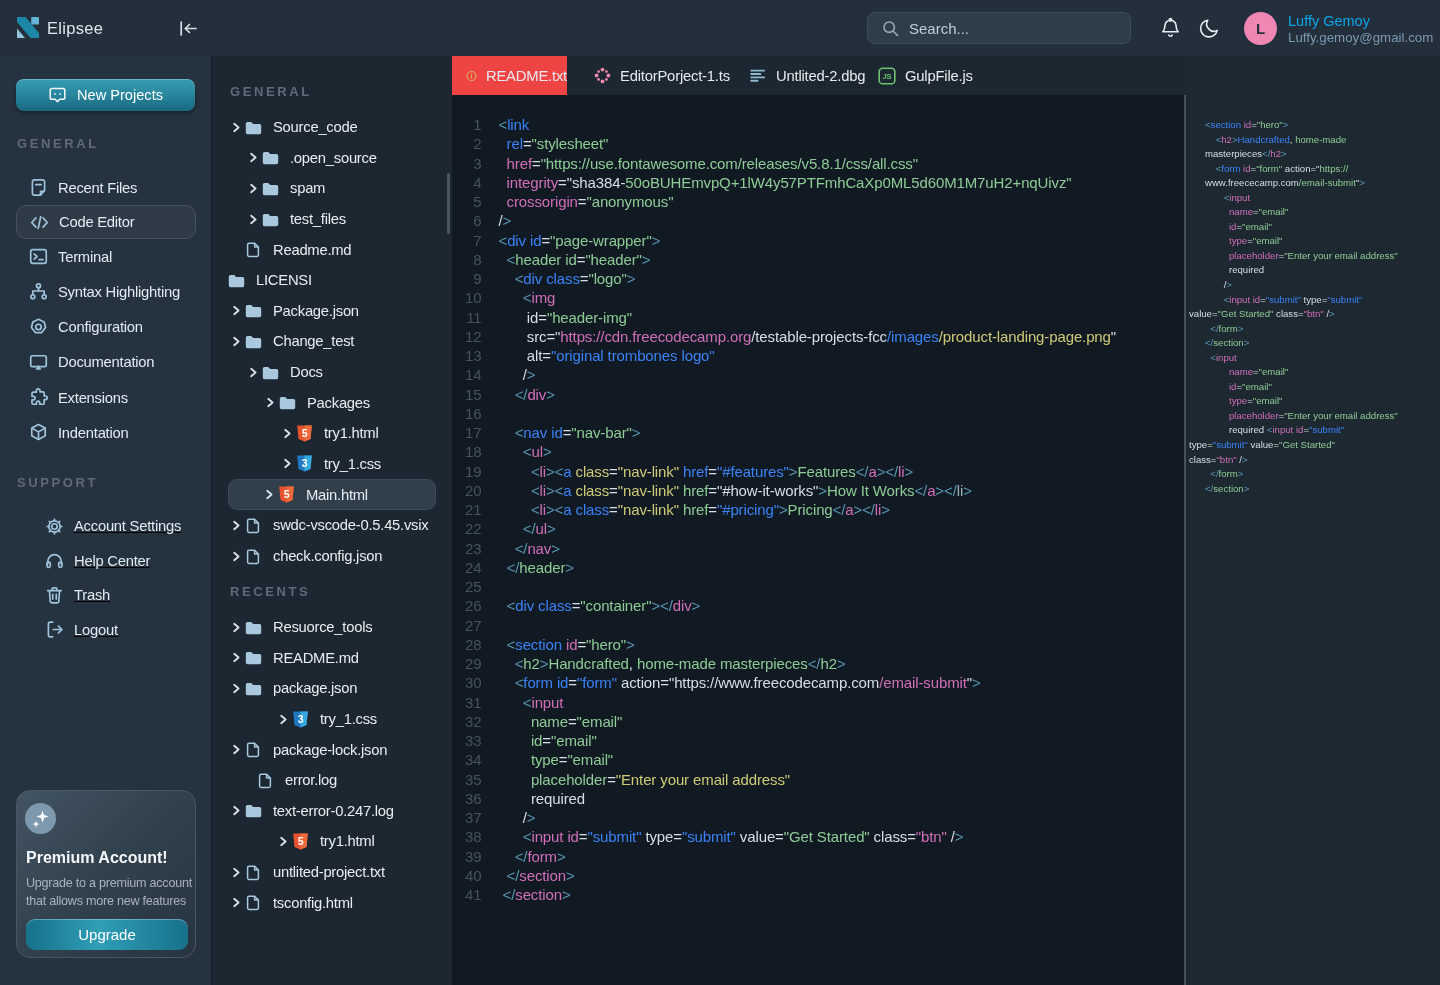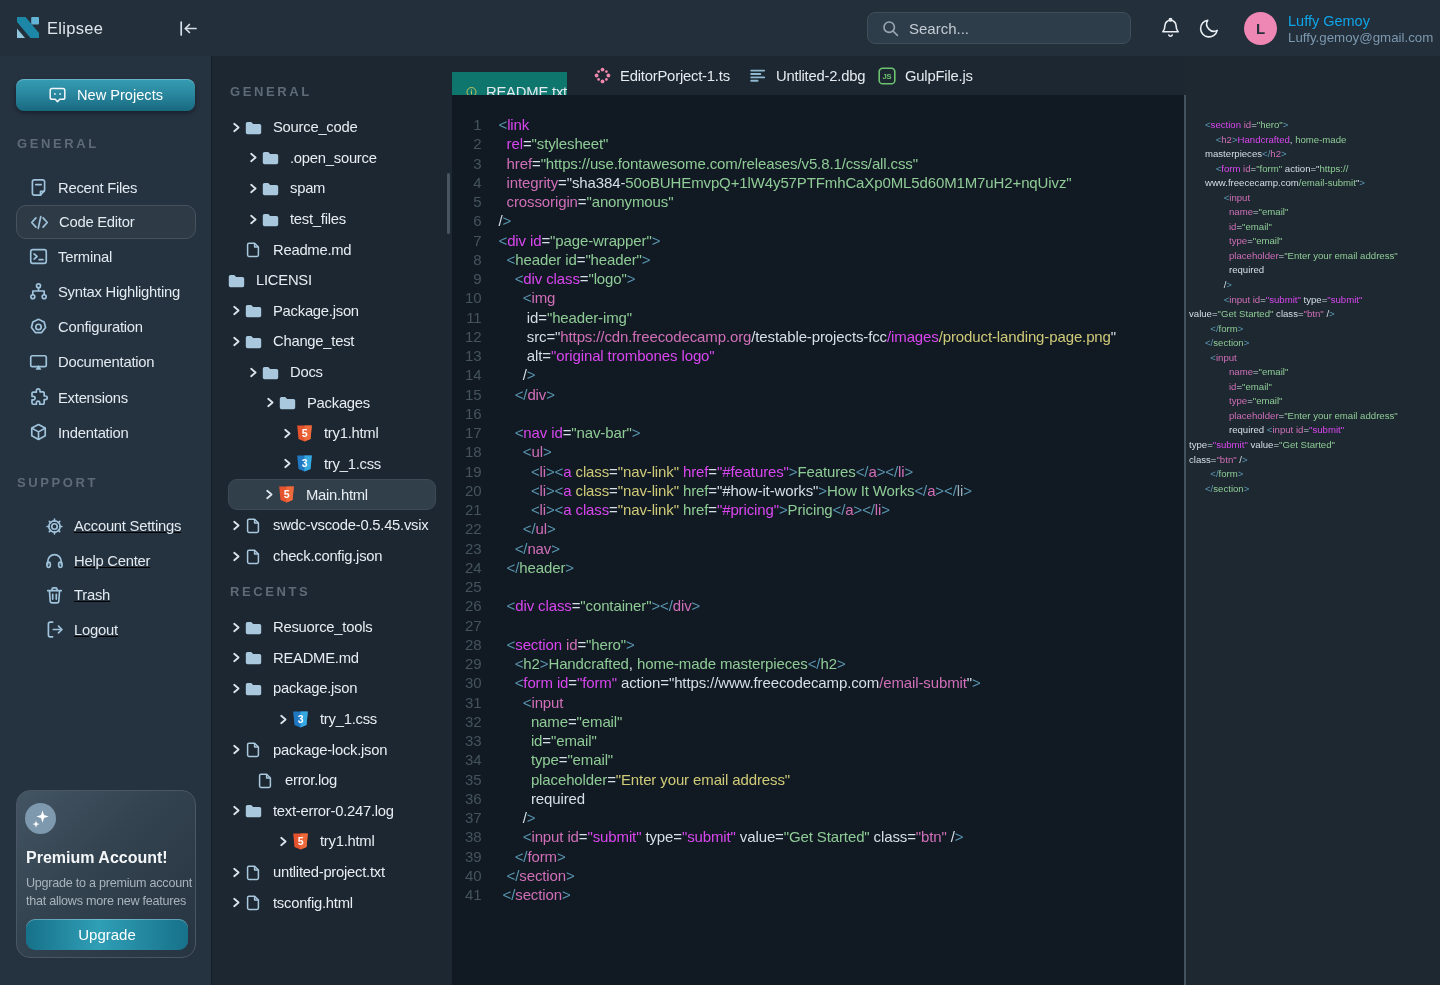--- a/index.html
+++ b/index.html
@@ -48,25 +48,25 @@
 .trow .chev { margin-right:3px; flex:0 0 auto; }
 .trow .fico { margin-right:11px; flex:0 0 auto; }
 .trow.sel { background:#313f4b; border:1px solid #3d4b57; border-radius:9px; margin-left:16px; margin-right:16px; height:31px; }
 #rows1 { position:absolute; left:0; top:56px; width:240px; }
 #rows2 { position:absolute; left:0; top:556px; width:240px; }
 #tscroll { position:absolute; left:235px; top:117px; width:3px; height:61px; border-radius:2px; background:#47565f; }
 
 #main { position:absolute; left:452px; top:56px; width:733px; height:929px; background:#1d2731; }
 #tabs { position:absolute; left:0; top:0; width:733px; height:39px; }
 .tab { position:absolute; top:0; height:39px; display:flex; align-items:center; gap:9px; font-size:14.8px; letter-spacing:-0.2px; color:#e4eaef; }
-#tab1 { left:0; width:115px; background:#0f766e; padding-left:14px;margin-top:16px; }
+#tab1 { left:0; width:115px; background:#ef4444; padding-left:14px; }
 #editor { position:absolute; left:0; top:39px; width:733px; height:890px; background:#111a23; padding-top:20px; }
 .cl { white-space:pre; font-size:15px; line-height:19.25px; letter-spacing:-0.12px; color:#d6dfe7; }
 .ln { display:inline-block; width:29.5px; text-align:right; margin-right:17px; color:#45535d; font-size:15px; }
-.t { color:#5a96b2; } .b { color:#d946ef; } .p { color:#d06fb8; }
+.t { color:#5a96b2; } .b { color:#3b82f6; } .p { color:#d06fb8; }
 .g { color:#8fcb96; } .y { color:#cfca78; } .w { color:#d6dfe7; } .d { color:#9fb0bd; }
 
 #minimap { position:absolute; left:1185px; top:56px; width:255px; height:929px; background:#1e2831; }
 #mdiv { position:absolute; left:1184px; top:95px; width:2px; height:890px; background:#42525f; }
 #mini { position:absolute; left:4px; top:62px; }
 .ml { white-space:pre; font-size:9.6px; line-height:14.55px; color:#c7d0d8; }
 </style></head>
 <body>
 <div id="topbar">
   <div id="brand"><svg width="22" height="21" viewBox="0 0 22 21">

